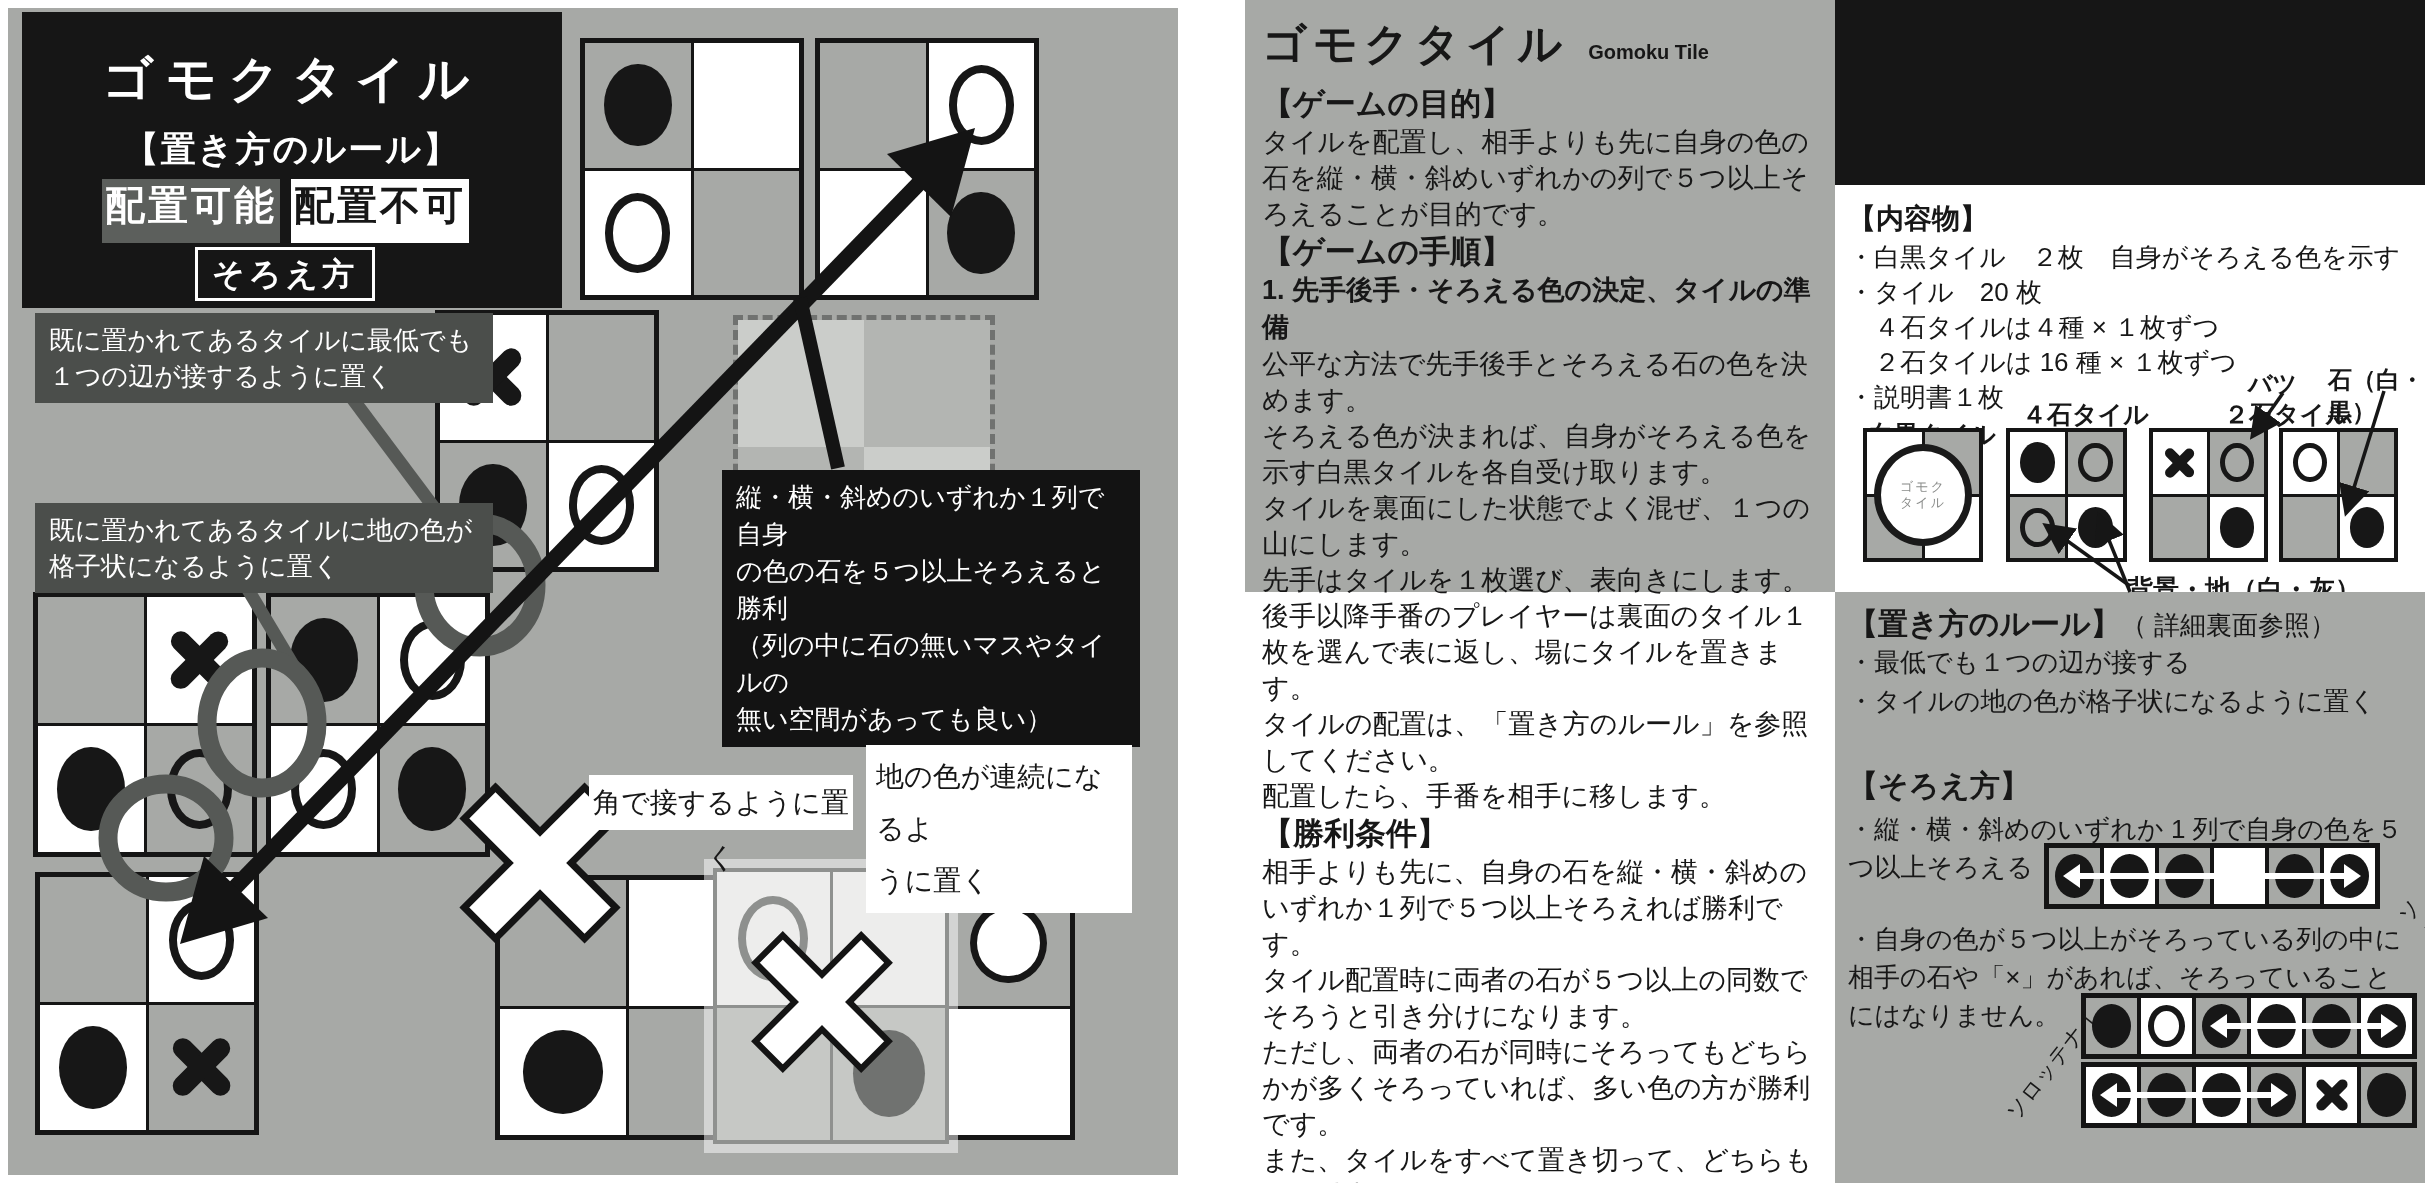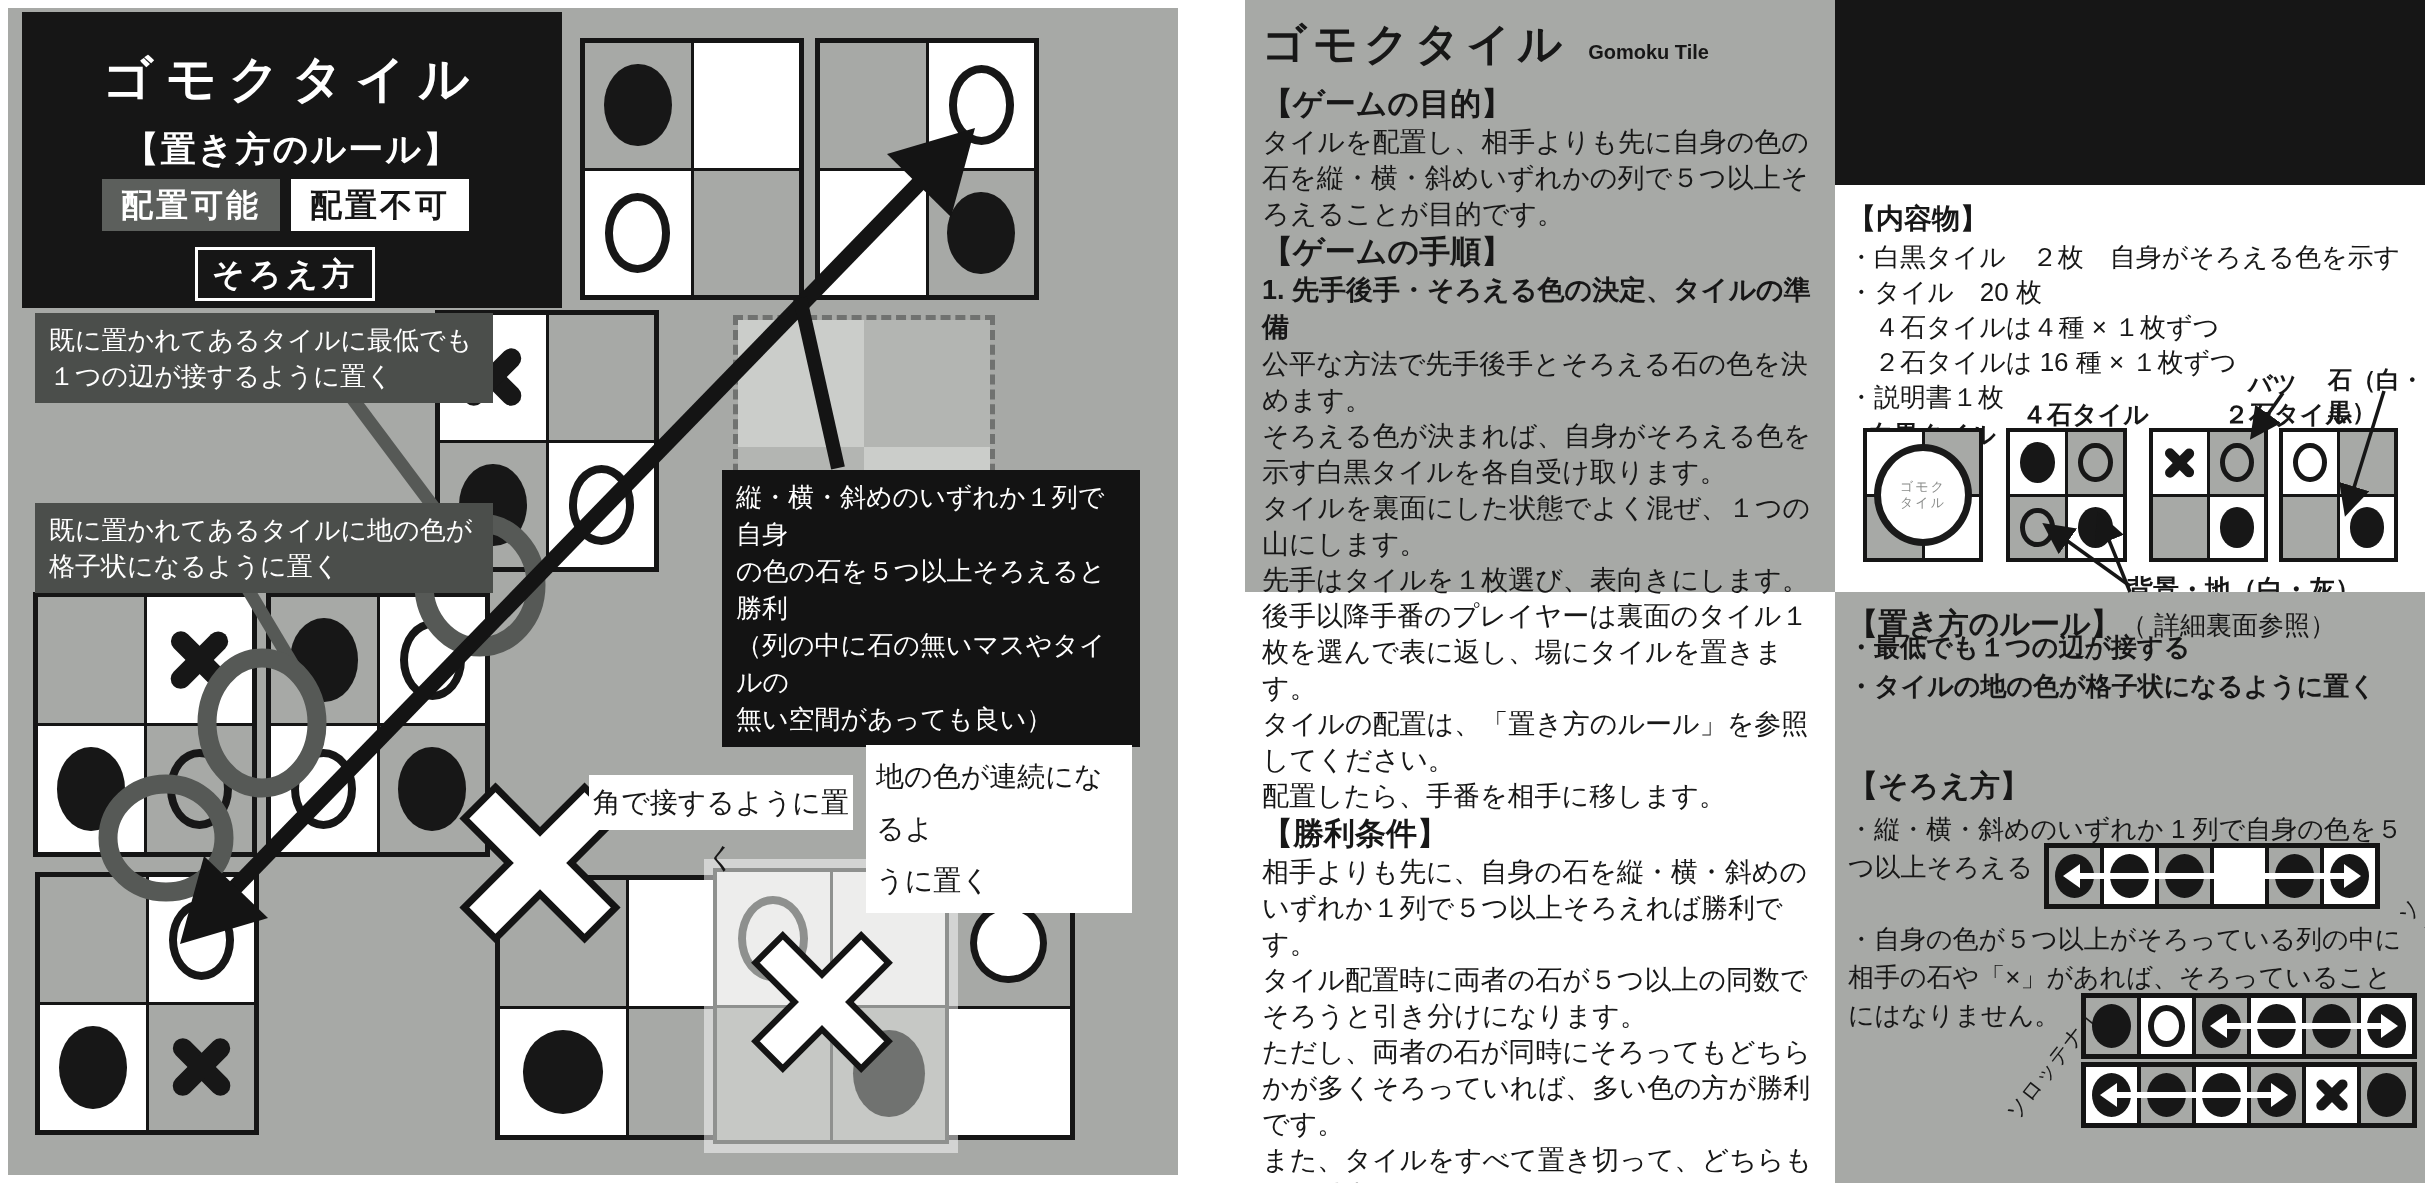--- a/index.html
+++ b/index.html
@@ -8,21 +8,21 @@
   .abs{position:absolute;}
   
   .left-panel{left:8px;top:8px;width:1170px;height:1167px;background:#a7a9a6;}
   .mid-gray{left:1245px;top:0;width:590px;height:592px;background:#a7a9a6;}
   .right-header{left:1835px;top:0;width:590px;height:185px;background:#161616;color:#fff;}
   .right-gray{left:1835px;top:592px;width:590px;height:591px;background:#a7a9a6;}
   
   .title-box{left:14px;top:4px;width:540px;height:296px;background:#161616;color:#fff;}
   .lp-title{left:0;top:34px;width:100%;text-align:center;font-size:50px;font-weight:bold;letter-spacing:12px;}
   .lp-subtitle{left:0;top:114px;width:100%;text-align:center;font-size:35px;font-weight:bold;letter-spacing:2px;}
-  .legend-btn{height:52px;line-height:52px;text-align:center;font-size:32px;font-weight:bold;letter-spacing:3px;}
+  .legend-btn{height:64px;line-height:52px;text-align:center;font-size:40px;font-weight:bold;letter-spacing:3px;}
   .legend-ok{left:80px;top:167px;width:178px;background:#5c5f5c;color:#fff;}
   .legend-ng{left:269px;top:167px;width:178px;background:#ffffff;color:#161616;}
   .legend-align{left:173px;top:235px;width:174px;height:48px;line-height:48px;border:3px solid #fff;
                 text-align:center;font-size:32px;font-weight:bold;letter-spacing:4px;color:#fff;}
   
   .note{background:#4b4e4b;color:#fff;font-size:26px;line-height:36px;padding:9px 14px;white-space:pre-line;z-index:6;}
   .note-black{background:#131313;}
   .wlabel{background:#fff;color:#171717;font-size:28px;z-index:6;white-space:pre-line;}
   
   .tile{display:grid;grid-template-columns:1fr 1fr;grid-template-rows:1fr 1fr;
@@ -298,21 +298,21 @@
       <div class="cell bg-white">
         <div class="stone stone-black"></div>
       </div>
     </div>
   <div class="abs tile-lab" style="left:2127px;top:572px;font-size:26px;">背景・地（白・灰）</div>
 
   <div class="abs right-gray"></div>
   <div class="abs rg-h" style="left:1848px;top:604px;">
     <span>【置き方のルール】</span><small>（ 詳細裏面参照）</small>
   </div>
-  <div class="abs rg-b" style="left:1848px;top:628px;font-weight:bold;">・最低でも１つの辺が接する
+  <div class="abs rg-b" style="left:1848px;top:643px;">・最低でも１つの辺が接する
 ・タイルの地の色が格子状になるように置く</div>
   <div class="abs rg-h" style="left:1848px;top:766px;">【そろえ方】</div>
   <div class="abs rg-b" style="left:1848px;top:810px;width:600px;line-height:38px;">・縦・横・斜めのいずれか 1 列で自身の色を５
 つ以上そろえる</div>
   <div class="abs rg-b" style="left:1848px;top:920px;width:585px;line-height:38px;">・自身の色が５つ以上がそろっている列の中に
 相手の石や「×」があれば、そろっていること
 にはなりません。</div>
 
   <div class="abs strip" style="left:2044px;top:843px;">
       <div class="cell bg-gray">

